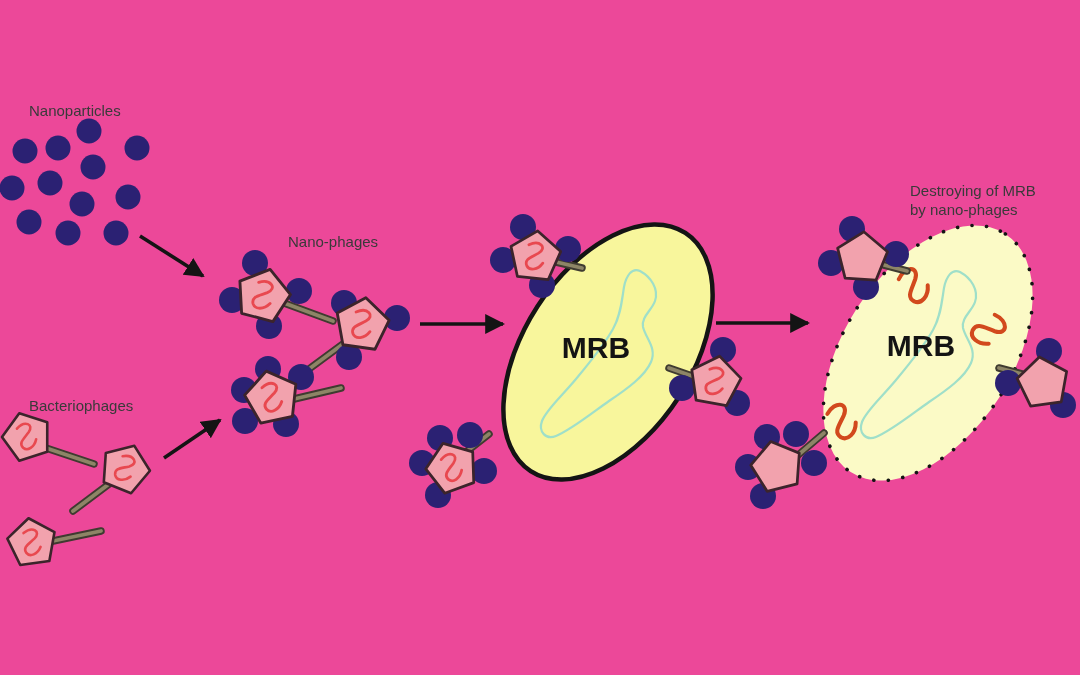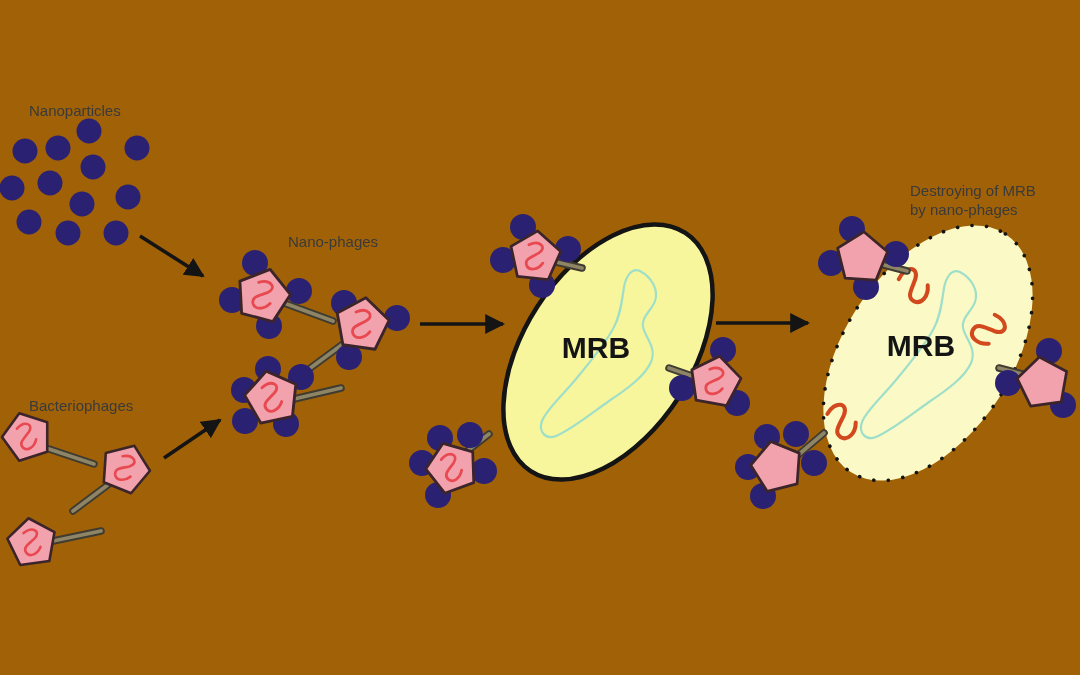--- a/index.html
+++ b/index.html
@@ -1,16 +1,16 @@
 <!DOCTYPE html>
 <html style="--nanoparticle: #2b2173; --phage-body: #f2a2ad; --phage-outline: #3c242b; --phage-dna: #e8484f; --tail-inner: #8d8566; --tail-outer: #3f3b30; --cell-fill: #f8f69c; --cell-destroyed-fill: #fbfac6; --cell-outline: #141414; --dna-loop: #9fdfc9; --released-dna: #d2491d; --arrow: #141414; --label-text: #3a3a3a; --mrb-text: #141414;"><head>
 <meta charset="utf-8">
 <style>
   html,body{margin:0;padding:0;background:#ffffff;}
-  .stage{position:relative;width:1080px;height:675px;background:#a16207;overflow:hidden;}
+  .stage{position:relative;width:1080px;height:675px;background:#ec4899;overflow:hidden;}
   svg{display:block;}
   .np{fill:var(--nanoparticle);}
   .phage-body{fill:var(--phage-body);stroke:var(--phage-outline);stroke-width:2.6;stroke-linejoin:round;}
   .phage-dna{fill:none;stroke:var(--phage-dna);stroke-width:2.6;stroke-linecap:round;}
   .tail-outer{stroke:var(--tail-outer);stroke-width:7.5;stroke-linecap:round;}
   .tail-inner{stroke:var(--tail-inner);stroke-width:3.8;stroke-linecap:round;}
   .cell1{fill:var(--cell-fill);stroke:var(--cell-outline);stroke-width:4.5;}
   .cell2{fill:var(--cell-destroyed-fill);stroke:var(--cell-outline);stroke-width:3.6;
          stroke-dasharray:0.1 14.5;stroke-linecap:round;}
   .dna-loop{fill:none;stroke:var(--dna-loop);stroke-width:2.2;}

